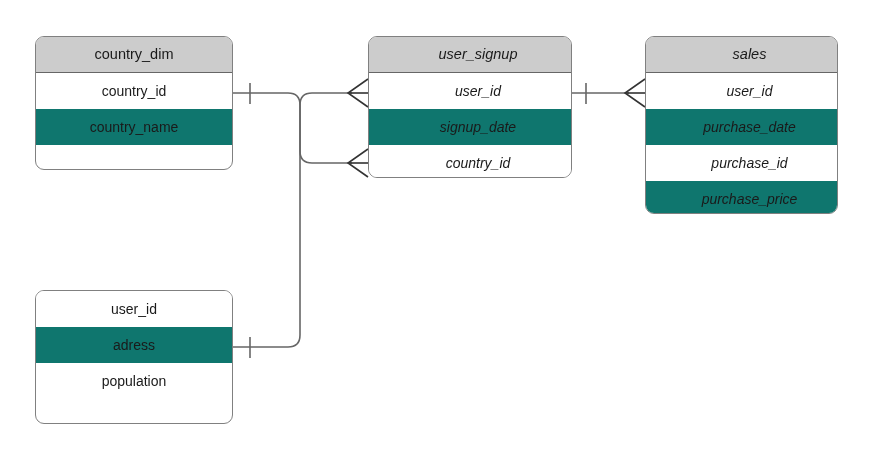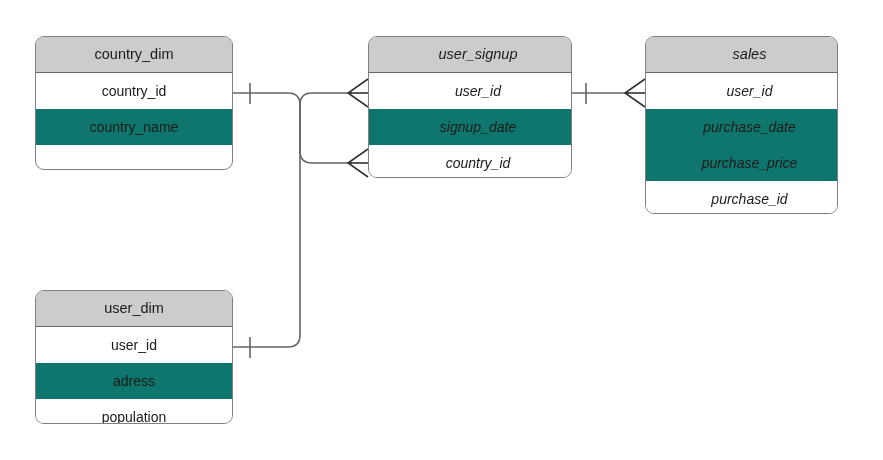--- a/index.html
+++ b/index.html
@@ -126,24 +126,23 @@
     <div class="entity-header">user_signup</div>
     <div class="attr-row odd">user_id</div>
     <div class="attr-row even">signup_date</div>
     <div class="attr-row odd">country_id</div>
   </div>
 
   <div class="entity style-italic" style="left:645px; top:36px; width:193px; height:178px;">
     <div class="entity-header">sales</div>
     <div class="attr-row odd">user_id</div>
     <div class="attr-row even">purchase_date</div>
+    <div class="attr-row odd">purchase_id</div>
     <div class="attr-row even">purchase_price</div>
-    <div class="attr-row odd">purchase_id</div>
   </div>
 
   <div class="entity style-centered" style="left:35px; top:290px; width:198px; height:134px;">
-    <div class="entity-header">user_dim</div>
     <div class="attr-row odd">user_id</div>
     <div class="attr-row even">adress</div>
     <div class="attr-row odd">population</div>
   </div>
 
 </div>
 
 </body></html>

